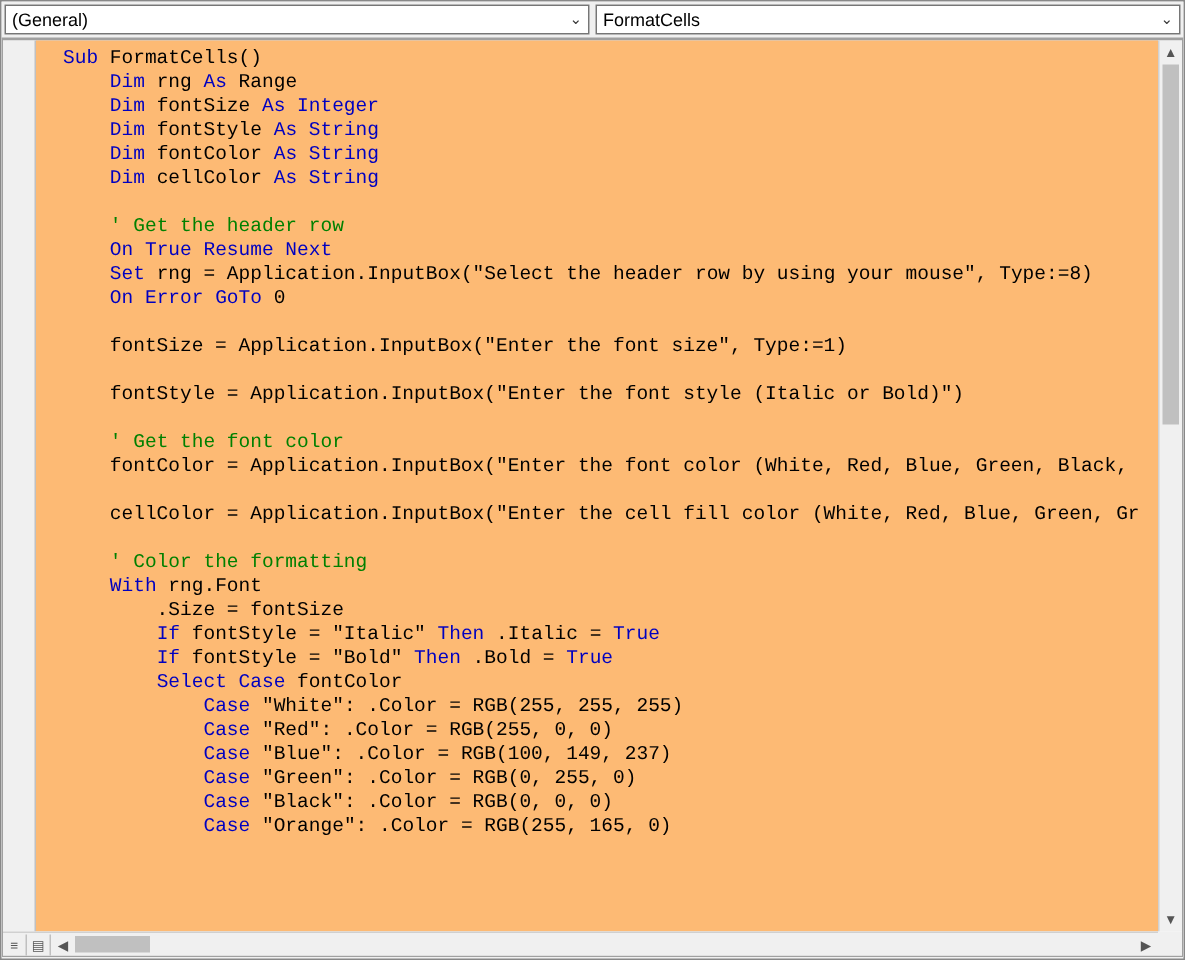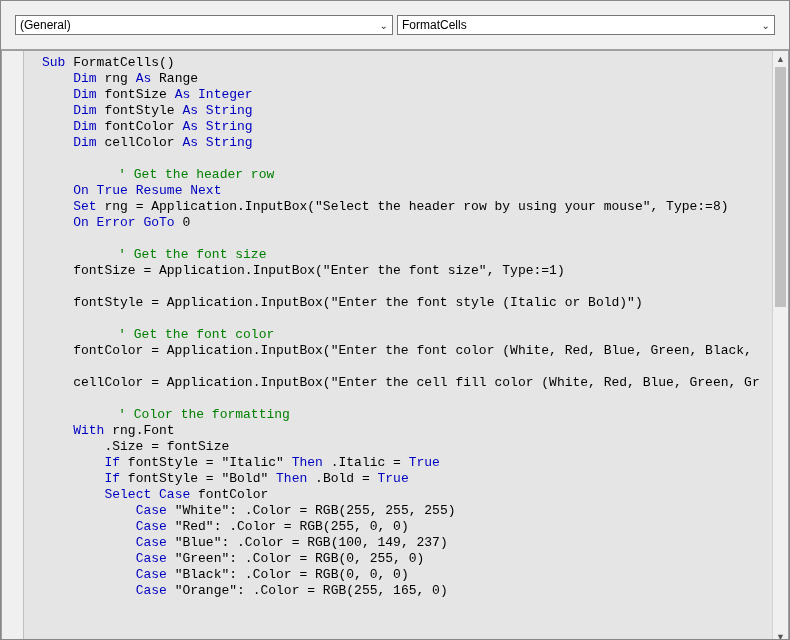--- a/index.html
+++ b/index.html
@@ -8,21 +8,21 @@
       font-size: 12px;
       background: #f0f0f0;
       width: 790px;
       height: 640px;
       overflow: hidden;
       border: 1px solid #888;
     }
     .top-bar {
       display: flex;
       gap: 4px;
-      padding: 14px;
+      padding: 2px;
       background: #f0f0f0;
       border-bottom: 1px solid #a0a0a0;
     }
     .dropdown {
       flex: 1;
       display: flex;
       align-items: center;
       justify-content: space-between;
       background: #fff;
       border: 1px solid #767676;
@@ -42,32 +42,32 @@
       border: 1px solid #a0a0a0;
       margin: 0;
     }
     .code-container {
       position: absolute;
       left: 22px;
       top: 0;
       right: 16px;
       bottom: 16px;
       overflow: hidden;
-      background: #e5e5e5;
+      background: #fdba74;
       padding: 4px 18px;
     }
     pre.code {
       font-family: Consolas, "Courier New", monospace;
       font-size: 13px;
       line-height: 16px;
       white-space: pre;
       color: #000;
     }
     .kw { color: #0000c0; }
-    .cm { color: #008000; margin-left: 45px; }
+    .cm { color: #008000; }
     
     .gutter {
       position: absolute;
       left: 0;
       top: 0;
       width: 22px;
       bottom: 16px;
       background: #f0f0f0;
       border-right: 1px solid #c0c0c0;
     }
@@ -167,21 +167,20 @@
     <span class="kw">Dim</span> fontSize <span class="kw">As Integer</span>
     <span class="kw">Dim</span> fontStyle <span class="kw">As String</span>
     <span class="kw">Dim</span> fontColor <span class="kw">As String</span>
     <span class="kw">Dim</span> cellColor <span class="kw">As String</span>
 
     <span class="cm">' Get the header row</span>
     <span class="kw">On True Resume Next</span>
     <span class="kw">Set</span> rng = Application.InputBox("Select the header row by using your mouse", Type:=8)
     <span class="kw">On Error GoTo</span> 0
 
-    <span class="cm">' Get the font size</span>
     fontSize = Application.InputBox("Enter the font size", Type:=1)
 
     fontStyle = Application.InputBox("Enter the font style (Italic or Bold)")
 
     <span class="cm">' Get the font color</span>
     fontColor = Application.InputBox("Enter the font color (White, Red, Blue, Green, Black, 
 
     cellColor = Application.InputBox("Enter the cell fill color (White, Red, Blue, Green, Gr
 
     <span class="cm">' Color the formatting</span>

